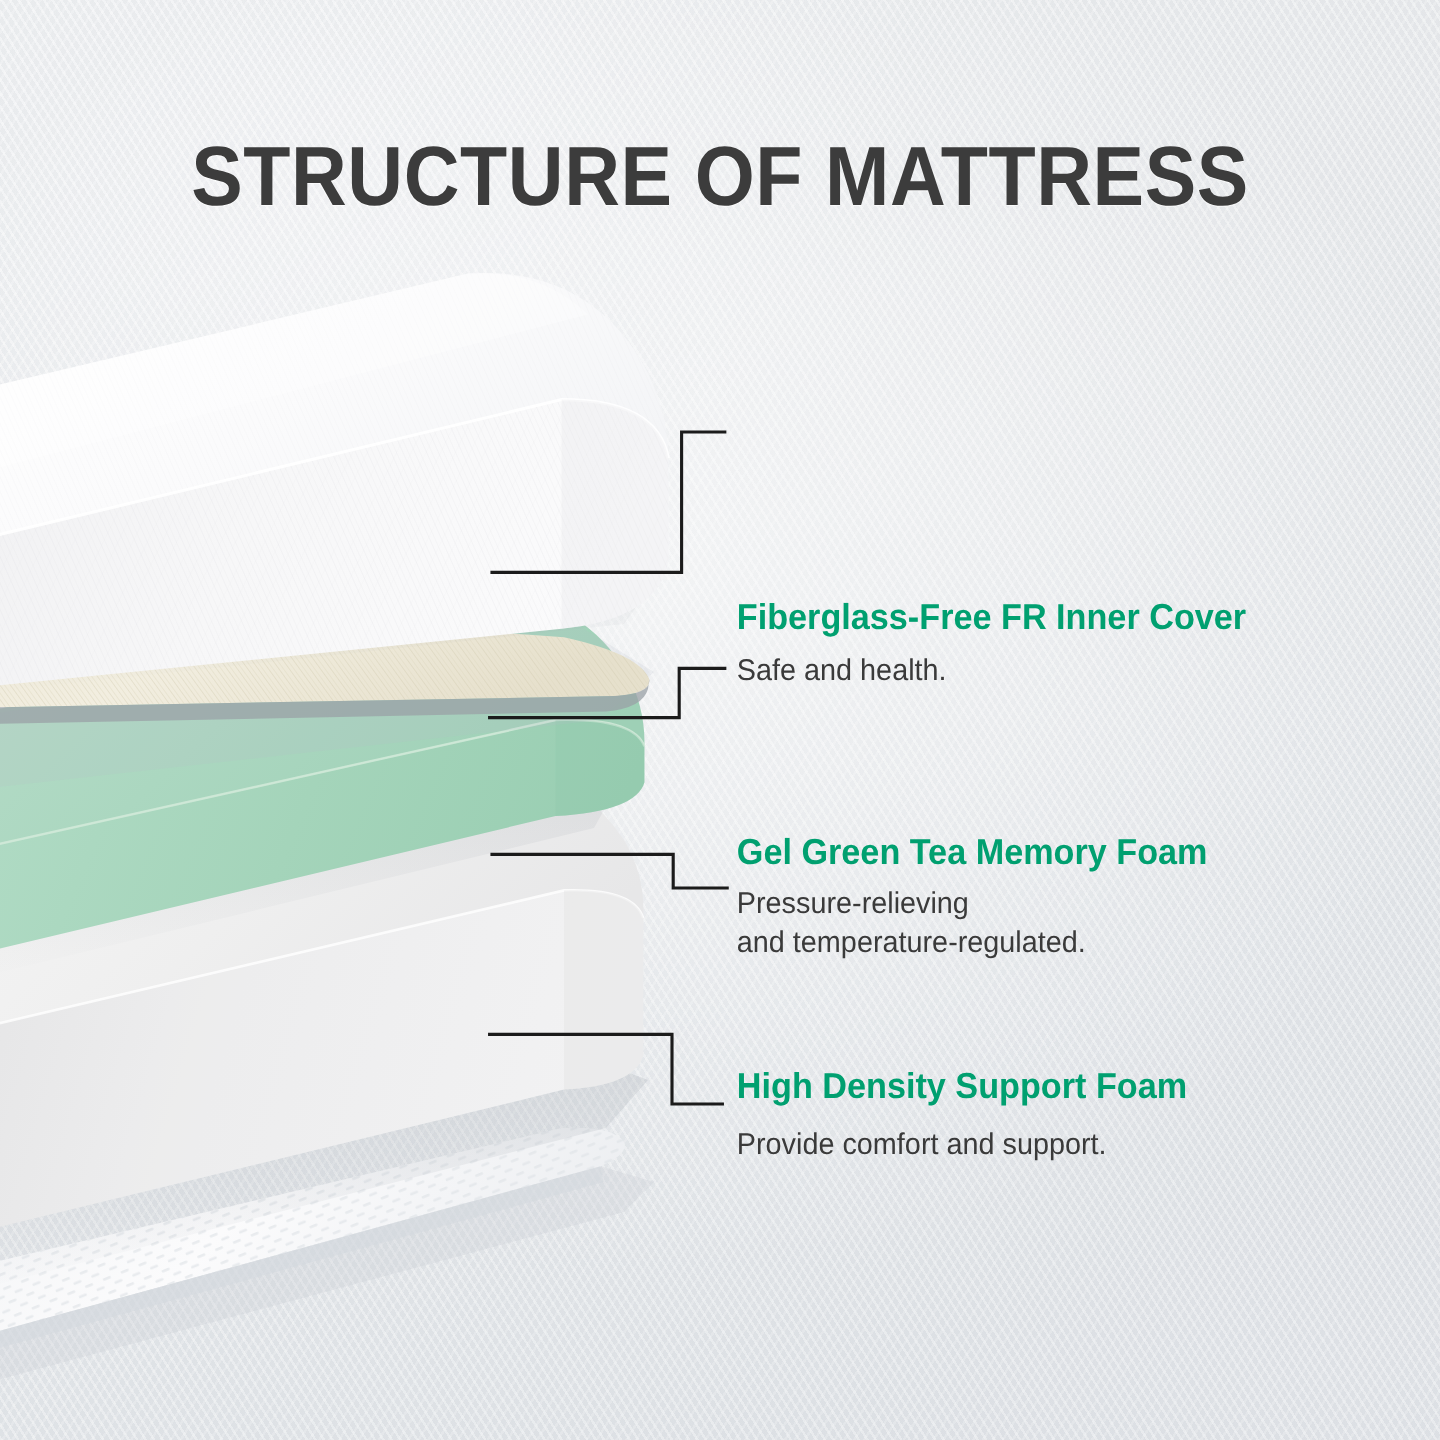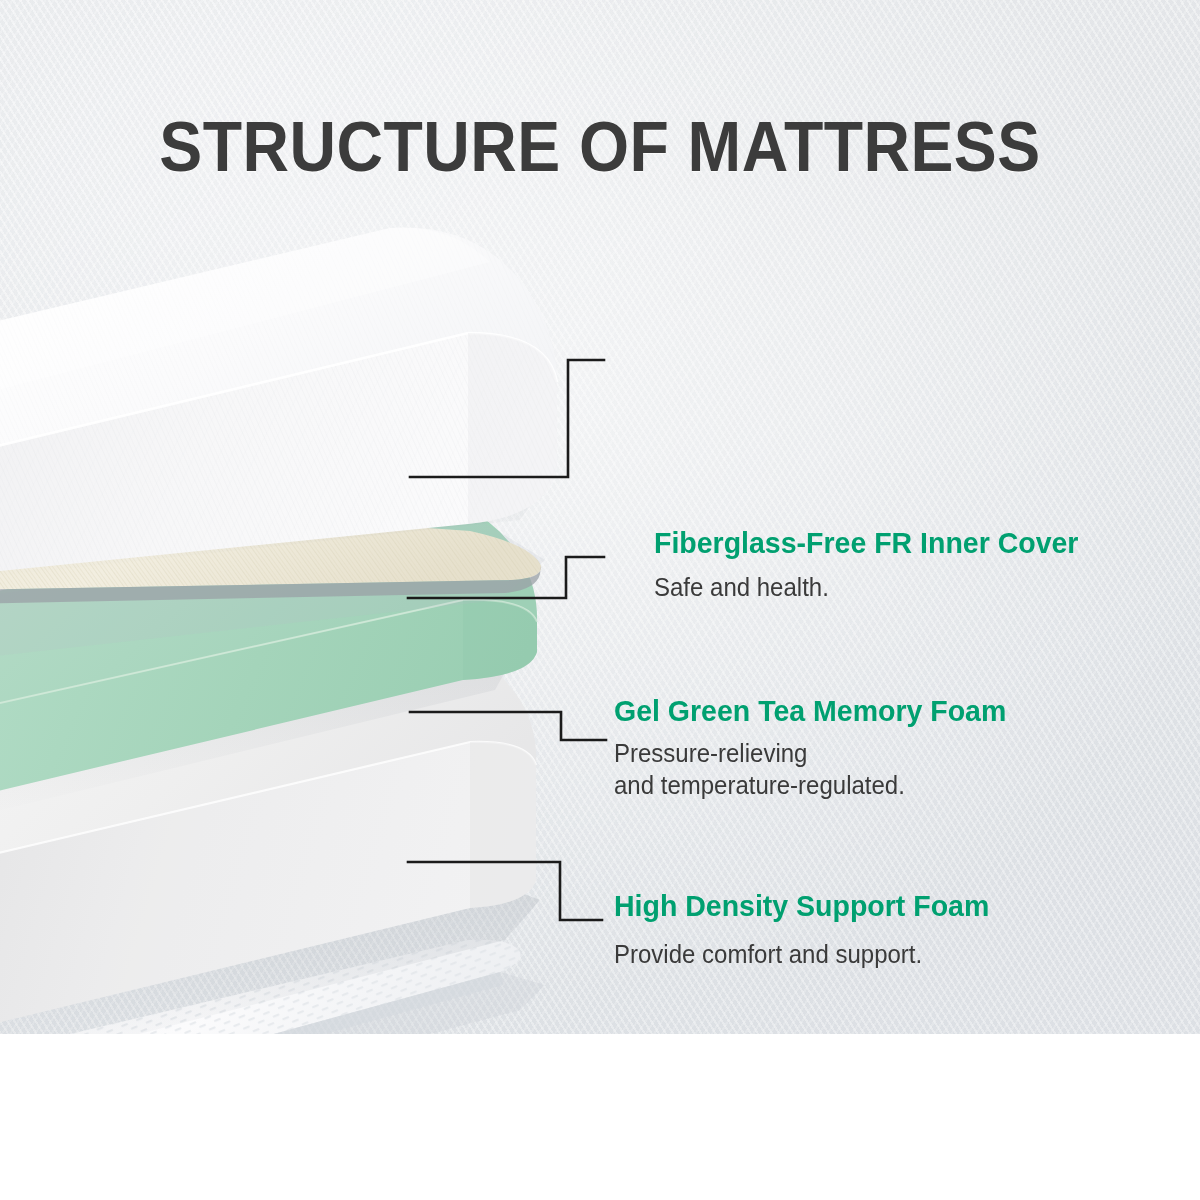--- a/index.html
+++ b/index.html
@@ -7,21 +7,21 @@
     padding: 0;
     background: #ffffff;
   }
   body {
     font-family: "Liberation Sans", sans-serif;
   }
 
   #infographic {
     position: relative;
     width: 1200px;
-    height: 1034px;
+    height: 1200px;
     overflow: hidden;
     background:
       radial-gradient(ellipse 900px 700px at 18% 12%, #f2f3f5 0%, rgba(242,243,245,0) 62%),
       radial-gradient(ellipse 800px 650px at 92% 95%, #e2e5e9 0%, rgba(226,229,233,0) 70%),
       linear-gradient(155deg, #eef0f1 0%, #e9ebed 38%, #e4e7ea 68%, #dfe3e7 100%);
   }
 
   
   #bg-texture {
     position: absolute;
@@ -84,21 +84,21 @@
     line-height: 32px;
     font-weight: 400;
     color: #3a3a3a;
     white-space: nowrap;
     transform: scaleX(0.96);
     transform-origin: 0 50%;
   }
   .callout-desc .line2 { display: block; }
 
   #callout-1 { left: 614px; top: 335px; }
-  #callout-2 { left: 614px; top: 525px; margin-left: 40px; }
+  #callout-2 { left: 614px; top: 497px; }
   #callout-3 { left: 614px; top: 693px; }
   #callout-4 { left: 614px; top: 888px; }
 
   #callout-1 .callout-desc { margin-top: 10px; }
   #callout-2 .callout-desc { margin-top: 10px; }
   #callout-3 .callout-desc { margin-top: 8px; }
   #callout-4 .callout-desc { margin-top: 14px; }
 
   
   #leaders {

